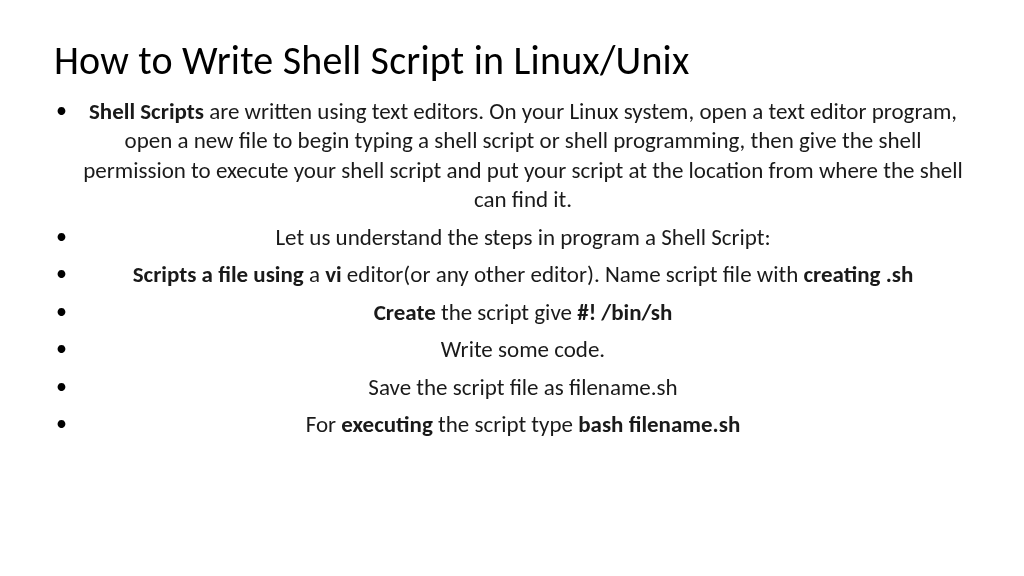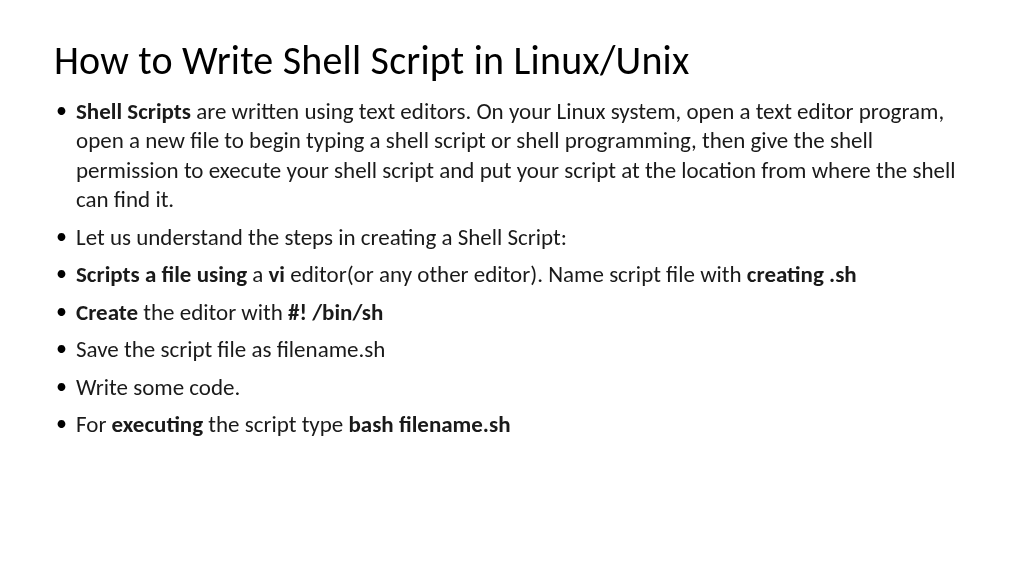--- a/index.html
+++ b/index.html
@@ -17,20 +17,21 @@
     }
     .title {
       font-size: 40px;
       font-weight: 400;
       margin-bottom: 12px;
       letter-spacing: 0.2px;
     }
     ul {
       list-style: none;
       padding-left: 0;
+      text-align: center;
     }
     li {
       position: relative;
       padding-left: 22px;
       font-size: 23px;
       line-height: 1.28;
       margin-bottom: 8px;
       color: #1a1a1a;
     }
     li::before {
@@ -48,30 +49,30 @@
 </head>
 <body>
 
 <h1 class="title">How to Write Shell Script in Linux/Unix</h1>
 
 <ul>
   <li>
     <span class="bold">Shell Scripts</span><span> are written using text editors. On your Linux system, open a text editor program, open a new file to begin typing a shell script or shell programming, then give the shell permission to execute your shell script and put your script at the location from where the shell can find it.</span>
   </li>
   <li>
-    <span>Let us understand the steps in creating a Shell Script:</span>
+    <span>Let us understand the steps in program a Shell Script:</span>
   </li>
   <li>
     <span class="bold">Scripts a file using</span><span> a </span><span class="bold">vi</span><span> editor(or any other editor). Name script file with </span><span class="bold">creating .sh</span>
   </li>
   <li>
-    <span class="bold">Create</span><span> the editor with </span><span class="bold">#! /bin/sh</span>
+    <span class="bold">Create</span><span> the script give </span><span class="bold">#! /bin/sh</span>
+  </li>
+  <li>
+    <span>Write some code.</span>
   </li>
   <li>
     <span>Save the script file as filename.sh</span>
-  </li>
-  <li>
-    <span>Write some code.</span>
   </li>
   <li>
     <span>For </span><span class="bold">executing</span><span> the script type </span><span class="bold">bash filename.sh</span>
   </li>
 </ul>
 
 </body></html>

